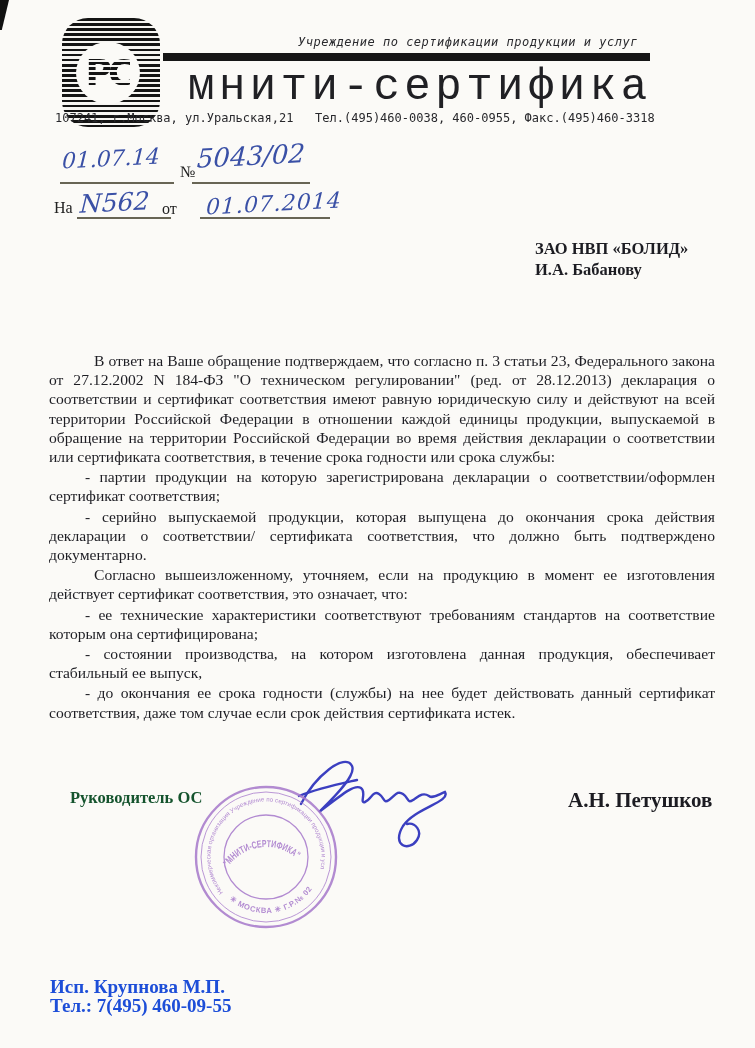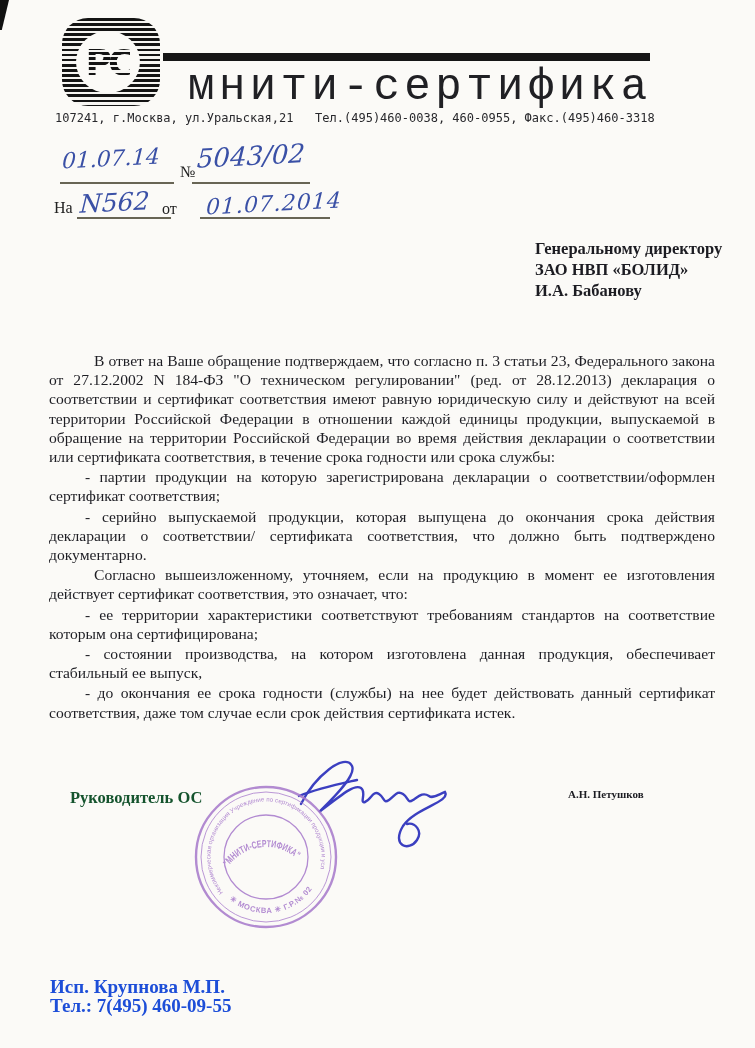--- a/index.html
+++ b/index.html
@@ -6,21 +6,21 @@
   .page{
     position:relative;width:755px;height:1048px;margin:0 auto;
     background:#fbfaf7;overflow:hidden;
     font-family:"Liberation Serif",serif;color:#1e1e24;
   }
   
   .corner-artifact{position:absolute;left:0;top:0;width:9px;height:30px;background:#111;
     clip-path:polygon(0 0,100% 0,20% 100%,0 100%);}
   
   .logo{
-    position:absolute;left:62px;top:18px;width:98px;height:88px;border-radius:26px;
+    position:absolute;left:62px;top:18px;width:98px;height:109px;border-radius:26px;
     background:repeating-linear-gradient(to bottom,#141414 0 2.6px,#f6f5f2 2.6px 5.1px);
     display:flex;align-items:center;justify-content:center;text-align:right;
   }
   .logo-circle{
     width:64px;height:62px;border-radius:50%;background:#fbfaf7;margin-left:-6px;
     display:flex;align-items:center;justify-content:center;
   }
   .logo-letters{
     font-family:"DejaVu Sans",sans-serif;font-weight:bold;font-size:36px;letter-spacing:-4px;
     background:repeating-linear-gradient(to bottom,#141414 0 2.6px,#f6f5f2 2.6px 5.1px);
@@ -53,67 +53,67 @@
   }
   
   .body-text{
     position:absolute;left:48px;top:350px;width:668px;font-size:15.6px;line-height:19.2px;
     text-align:justify;color:#1e1e24;
   }
   .body-text p{margin:1px;text-indent:45px;}
   .body-text p.bullet{text-indent:36px;}
   
   .sig-title{position:absolute;left:70px;top:788px;font-weight:bold;font-size:16.5px;color:#14532d;}
-  .sig-name{position:absolute;left:568px;top:788px;font-weight:bold;font-size:11px;color:#1c1c22;}
+  .sig-name{position:absolute;left:568px;top:788px;font-weight:bold;font-size:21px;color:#1c1c22;}
   .sig-svg{position:absolute;left:295px;top:750px;}
   .stamp-svg{position:absolute;left:184px;top:775px;opacity:.85;}
   
   .footer{position:absolute;left:50px;top:977px;font-size:19px;line-height:19px;color:#1d4ed8;font-weight:bold;}
 </style>
 </head>
 <body>
 
 <div class="page">
 
   <div class="corner-artifact"></div>
 
   <div class="logo">
     <div class="logo-circle">
       <span class="logo-letters">РС</span>
     </div>
   </div>
+  <div class="tagline">Учреждение по сертификации продукции и услуг</div>
   <div class="bar"></div>
   <div class="title">мнити-сертифика</div>
   <div class="address">107241, г.Москва, ул.Уральская,21   Тел.(495)460-0038, 460-0955, Факс.(495)460-3318</div>
 
   <span class="hand" style="left:62px;top:146px;font-size:22px;">01.07.14</span>
   <div class="uline" style="left:60px;top:182px;width:114px;"></div>
   <span class="ref-label" style="left:180px;top:163px;">№</span>
   <span class="hand" style="left:197px;top:141px;font-size:26px;">5043/02</span>
   <div class="uline" style="left:192px;top:182px;width:118px;"></div>
 
   <span class="ref-label" style="left:54px;top:199px;">На</span>
   <span class="hand" style="left:80px;top:188px;font-size:25px;">N562</span>
   <div class="uline" style="left:77px;top:217px;width:94px;"></div>
   <span class="ref-label" style="left:162px;top:200px;">от</span>
   <span class="hand" style="left:206px;top:191px;font-size:22px;letter-spacing:1px;">01.07.2014</span>
   <div class="uline" style="left:200px;top:217px;width:130px;"></div>
 
   <div class="recipient">
-    <div>Генеральному директору</div>
     <div>ЗАО НВП «БОЛИД»</div>
     <div>И.А. Бабанову</div>
   </div>
 
   <div class="body-text">
     <p>В ответ на Ваше обращение подтверждаем, что согласно п. 3 статьи 23, Федерального закона от 27.12.2002 N 184-ФЗ "О техническом регулировании" (ред. от 28.12.2013) декларация о соответствии и сертификат соответствия имеют равную юридическую силу и действуют на всей территории Российской Федерации в отношении каждой единицы продукции, выпускаемой в обращение на территории Российской Федерации во время действия декларации о соответствии или сертификата соответствия, в течение срока годности или срока службы:</p>
     <p class="bullet">- партии продукции на которую зарегистрирована декларации о соответствии/оформлен сертификат соответствия;</p>
     <p class="bullet">- серийно выпускаемой продукции, которая выпущена до окончания срока действия декларации о соответствии/ сертификата соответствия, что должно быть подтверждено документарно.</p>
     <p>Согласно вышеизложенному, уточняем, если на продукцию в момент ее изготовления действует сертификат соответствия, это означает, что:</p>
-    <p class="bullet">- ее территории характеристики соответствуют требованиям стандартов на соответствие которым она сертифицирована;</p>
+    <p class="bullet">- ее технические характеристики соответствуют требованиям стандартов на соответствие которым она сертифицирована;</p>
     <p class="bullet">- состоянии производства, на котором изготовлена данная продукция, обеспечивает стабильный ее выпуск,</p>
     <p class="bullet">- до окончания ее срока годности (службы) на нее будет действовать данный сертификат соответствия, даже  том случае если срок действия сертификата истек.</p>
   </div>
 
   <div class="sig-title">Руководитель ОС</div>
   <div class="sig-name">А.Н. Петушков</div>
 
   <svg class="sig-svg" width="170" height="105" viewBox="0 0 170 105">
     <g fill="none" stroke="#3b3fc0" stroke-width="2.4" stroke-linecap="round">
       <path d="M4 46 C 24 38, 44 34, 62 30"></path>

